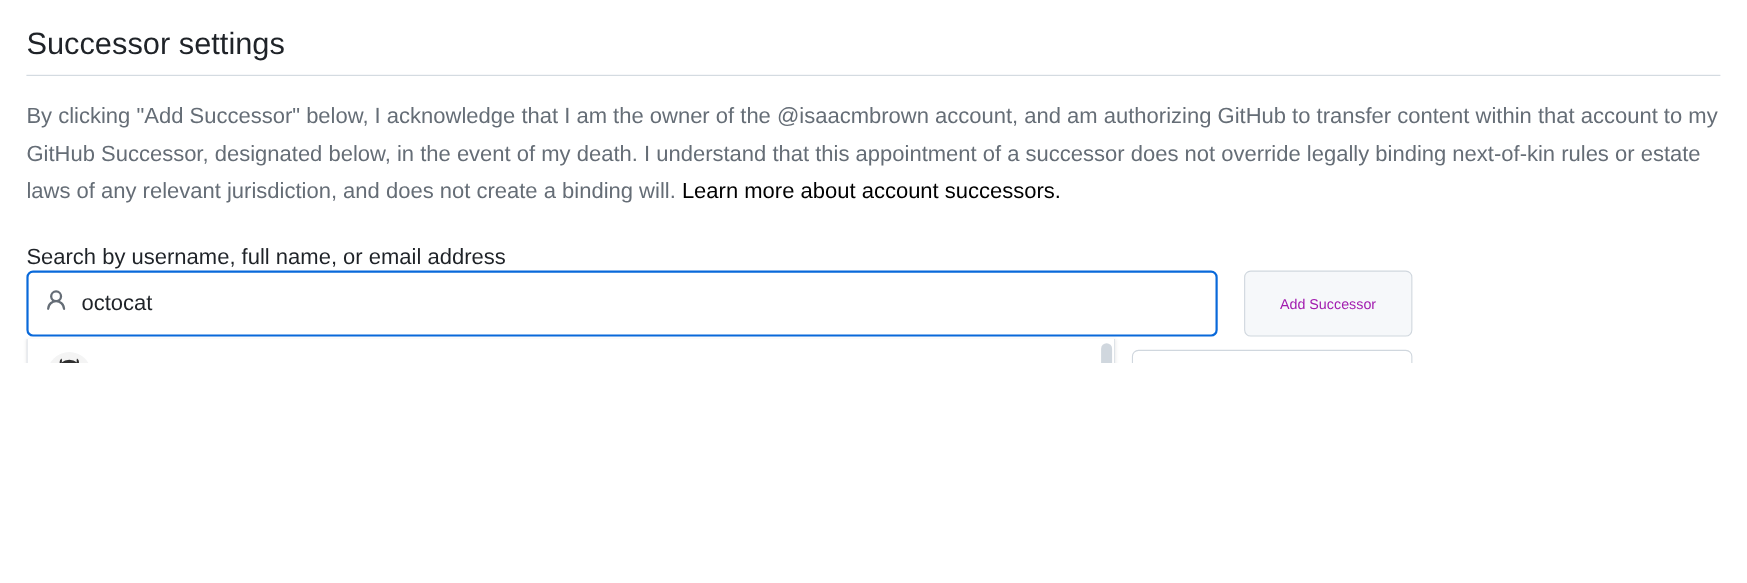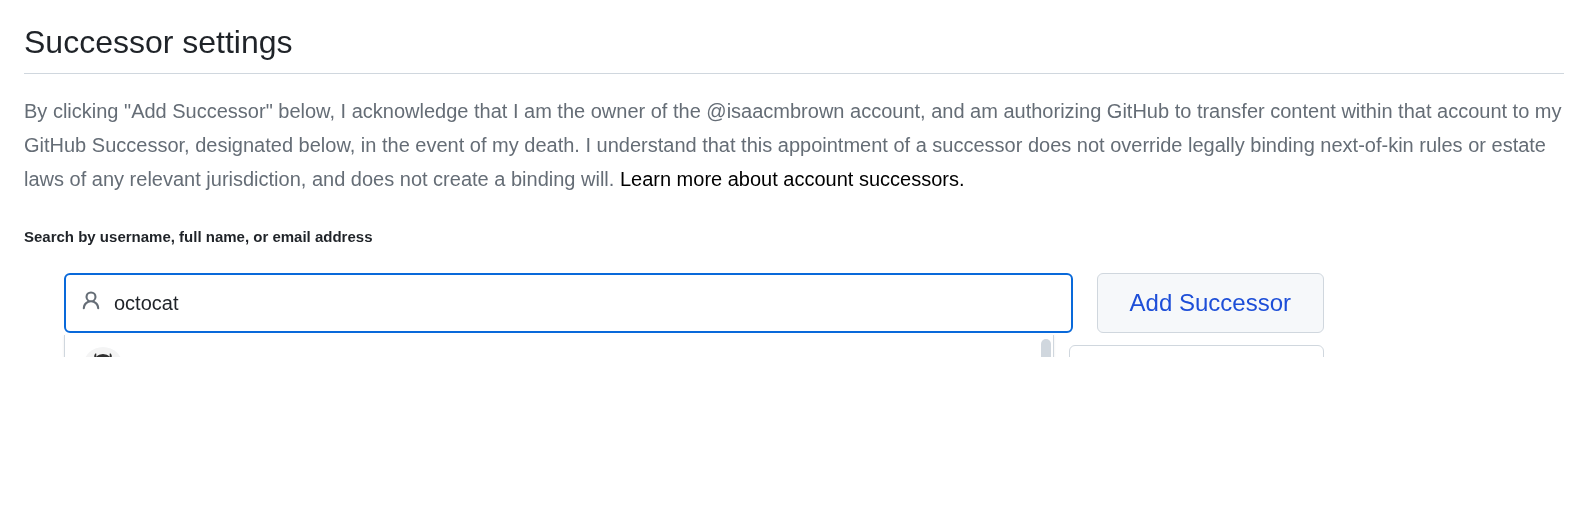--- a/index.html
+++ b/index.html
@@ -11,50 +11,49 @@
       font-family: -apple-system, BlinkMacSystemFont, "Segoe UI", Helvetica, Arial, sans-serif;
       background: #ffffff;
       color: #1f2328;
       padding: 24px;
       font-size: 16px;
     }
     .container {
       max-width: 1540px;
     }
     h1.page-title {
-      font-size: 32px;
+      font-size: 28px;
       font-weight: 400;
       color: #1f2328;
       padding-bottom: 12px;
       border-bottom: 1px solid #d0d7de;
       margin-bottom: 20px;
     }
     .description {
       font-size: 20px;
       line-height: 1.7;
       color: #656d76;
       margin-bottom: 32px;
     }
     .description a {
       color: #000000;
       text-decoration: none;
     }
     .field-label {
-      font-size: 15px;
-      font-weight: 700;
-      color: #1f2328;
-      margin-bottom: 28px;
+      font-size: 20px;
+      font-weight: 400;
+      color: #1f2328;
+      margin-bottom: 0;
       display: block;
     }
     .search-row {
       display: flex;
       gap: 16px;
       max-width: 1260px;
       position: relative;
-      margin-left: 40px;
     }
     .input-wrapper {
       position: relative;
       flex: 1;
     }
     .person-icon {
       position: absolute;
       left: 16px;
       top: 50%;
       transform: translateY(-50%);
@@ -68,23 +67,23 @@
       font-size: 20px;
       border: 2px solid #0969da;
       border-radius: 6px;
       outline: none;
       background: #ffffff;
       color: #1f2328;
     }
     .add-button {
       height: 60px;
       padding: 0 32px;
-      font-size: 24px;
+      font-size: 13px;
       font-weight: 500;
-      color: #1d4ed8;
+      color: #a21caf;
       background: #f6f8fa;
       border: 1px solid #d0d7de;
       border-radius: 6px;
       cursor: not-allowed;
       margin-left: 8px;
     }
     .dropdown {
       position: absolute;
       top: 62px;
       left: 0;

